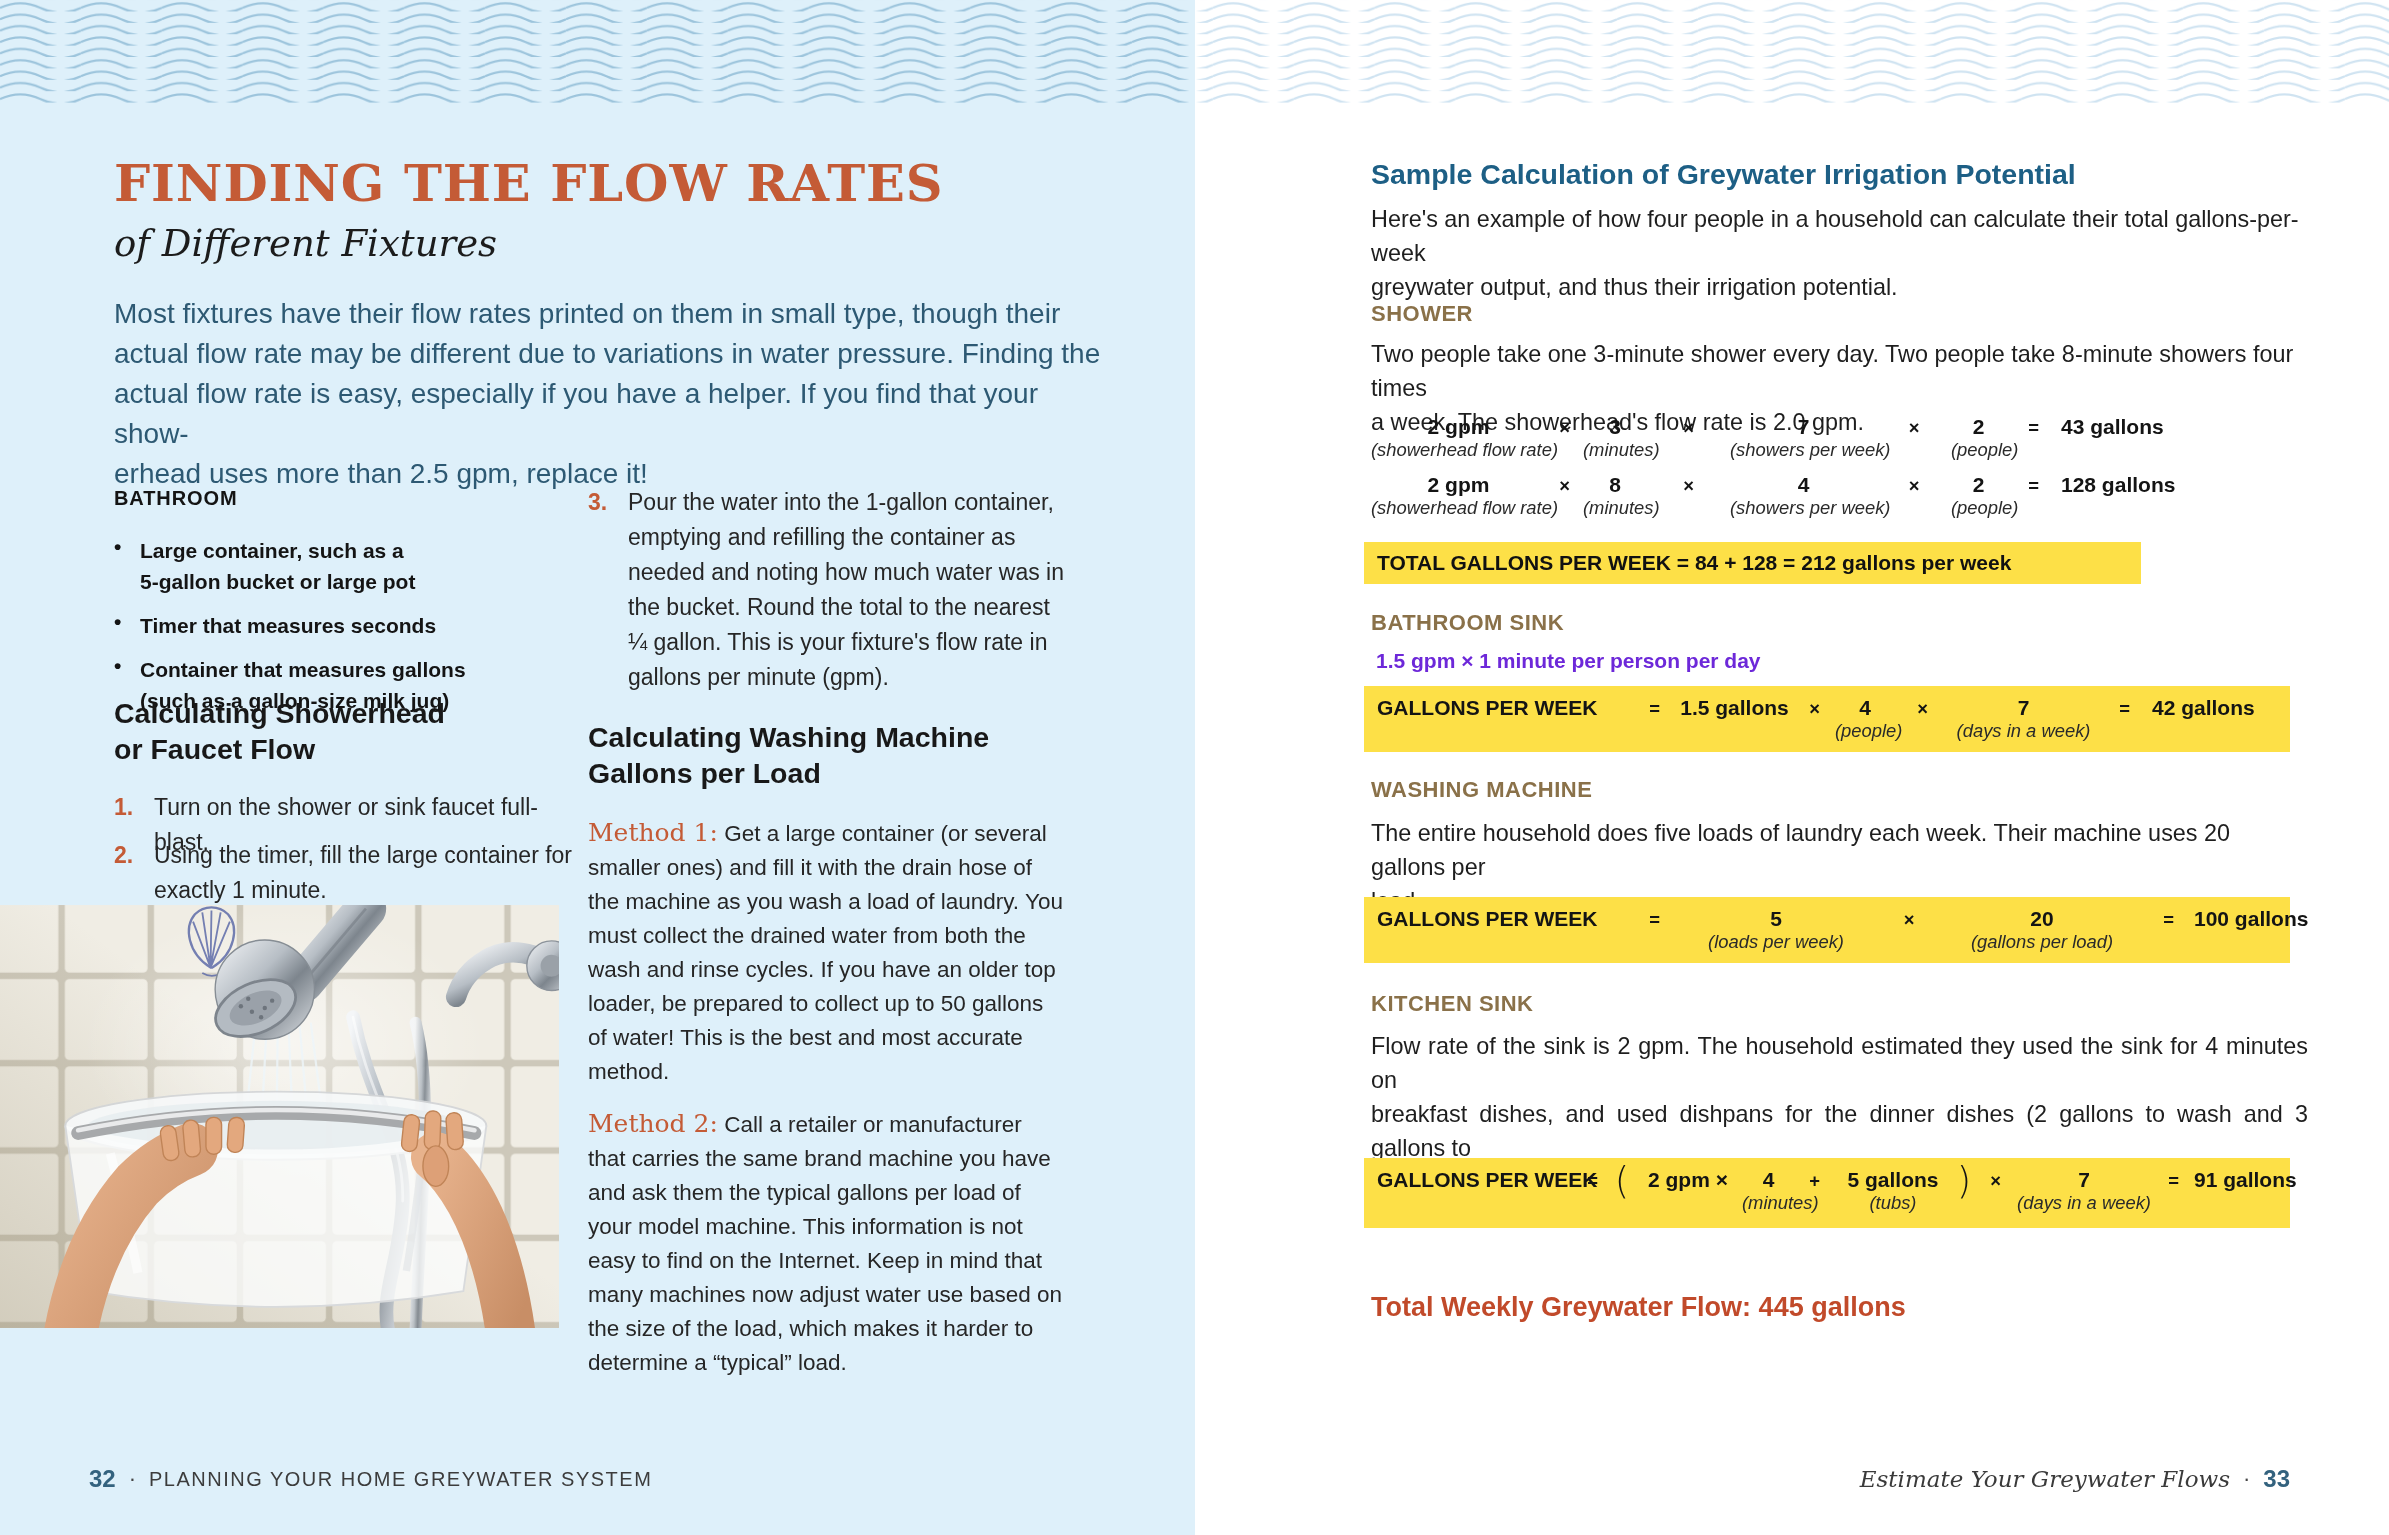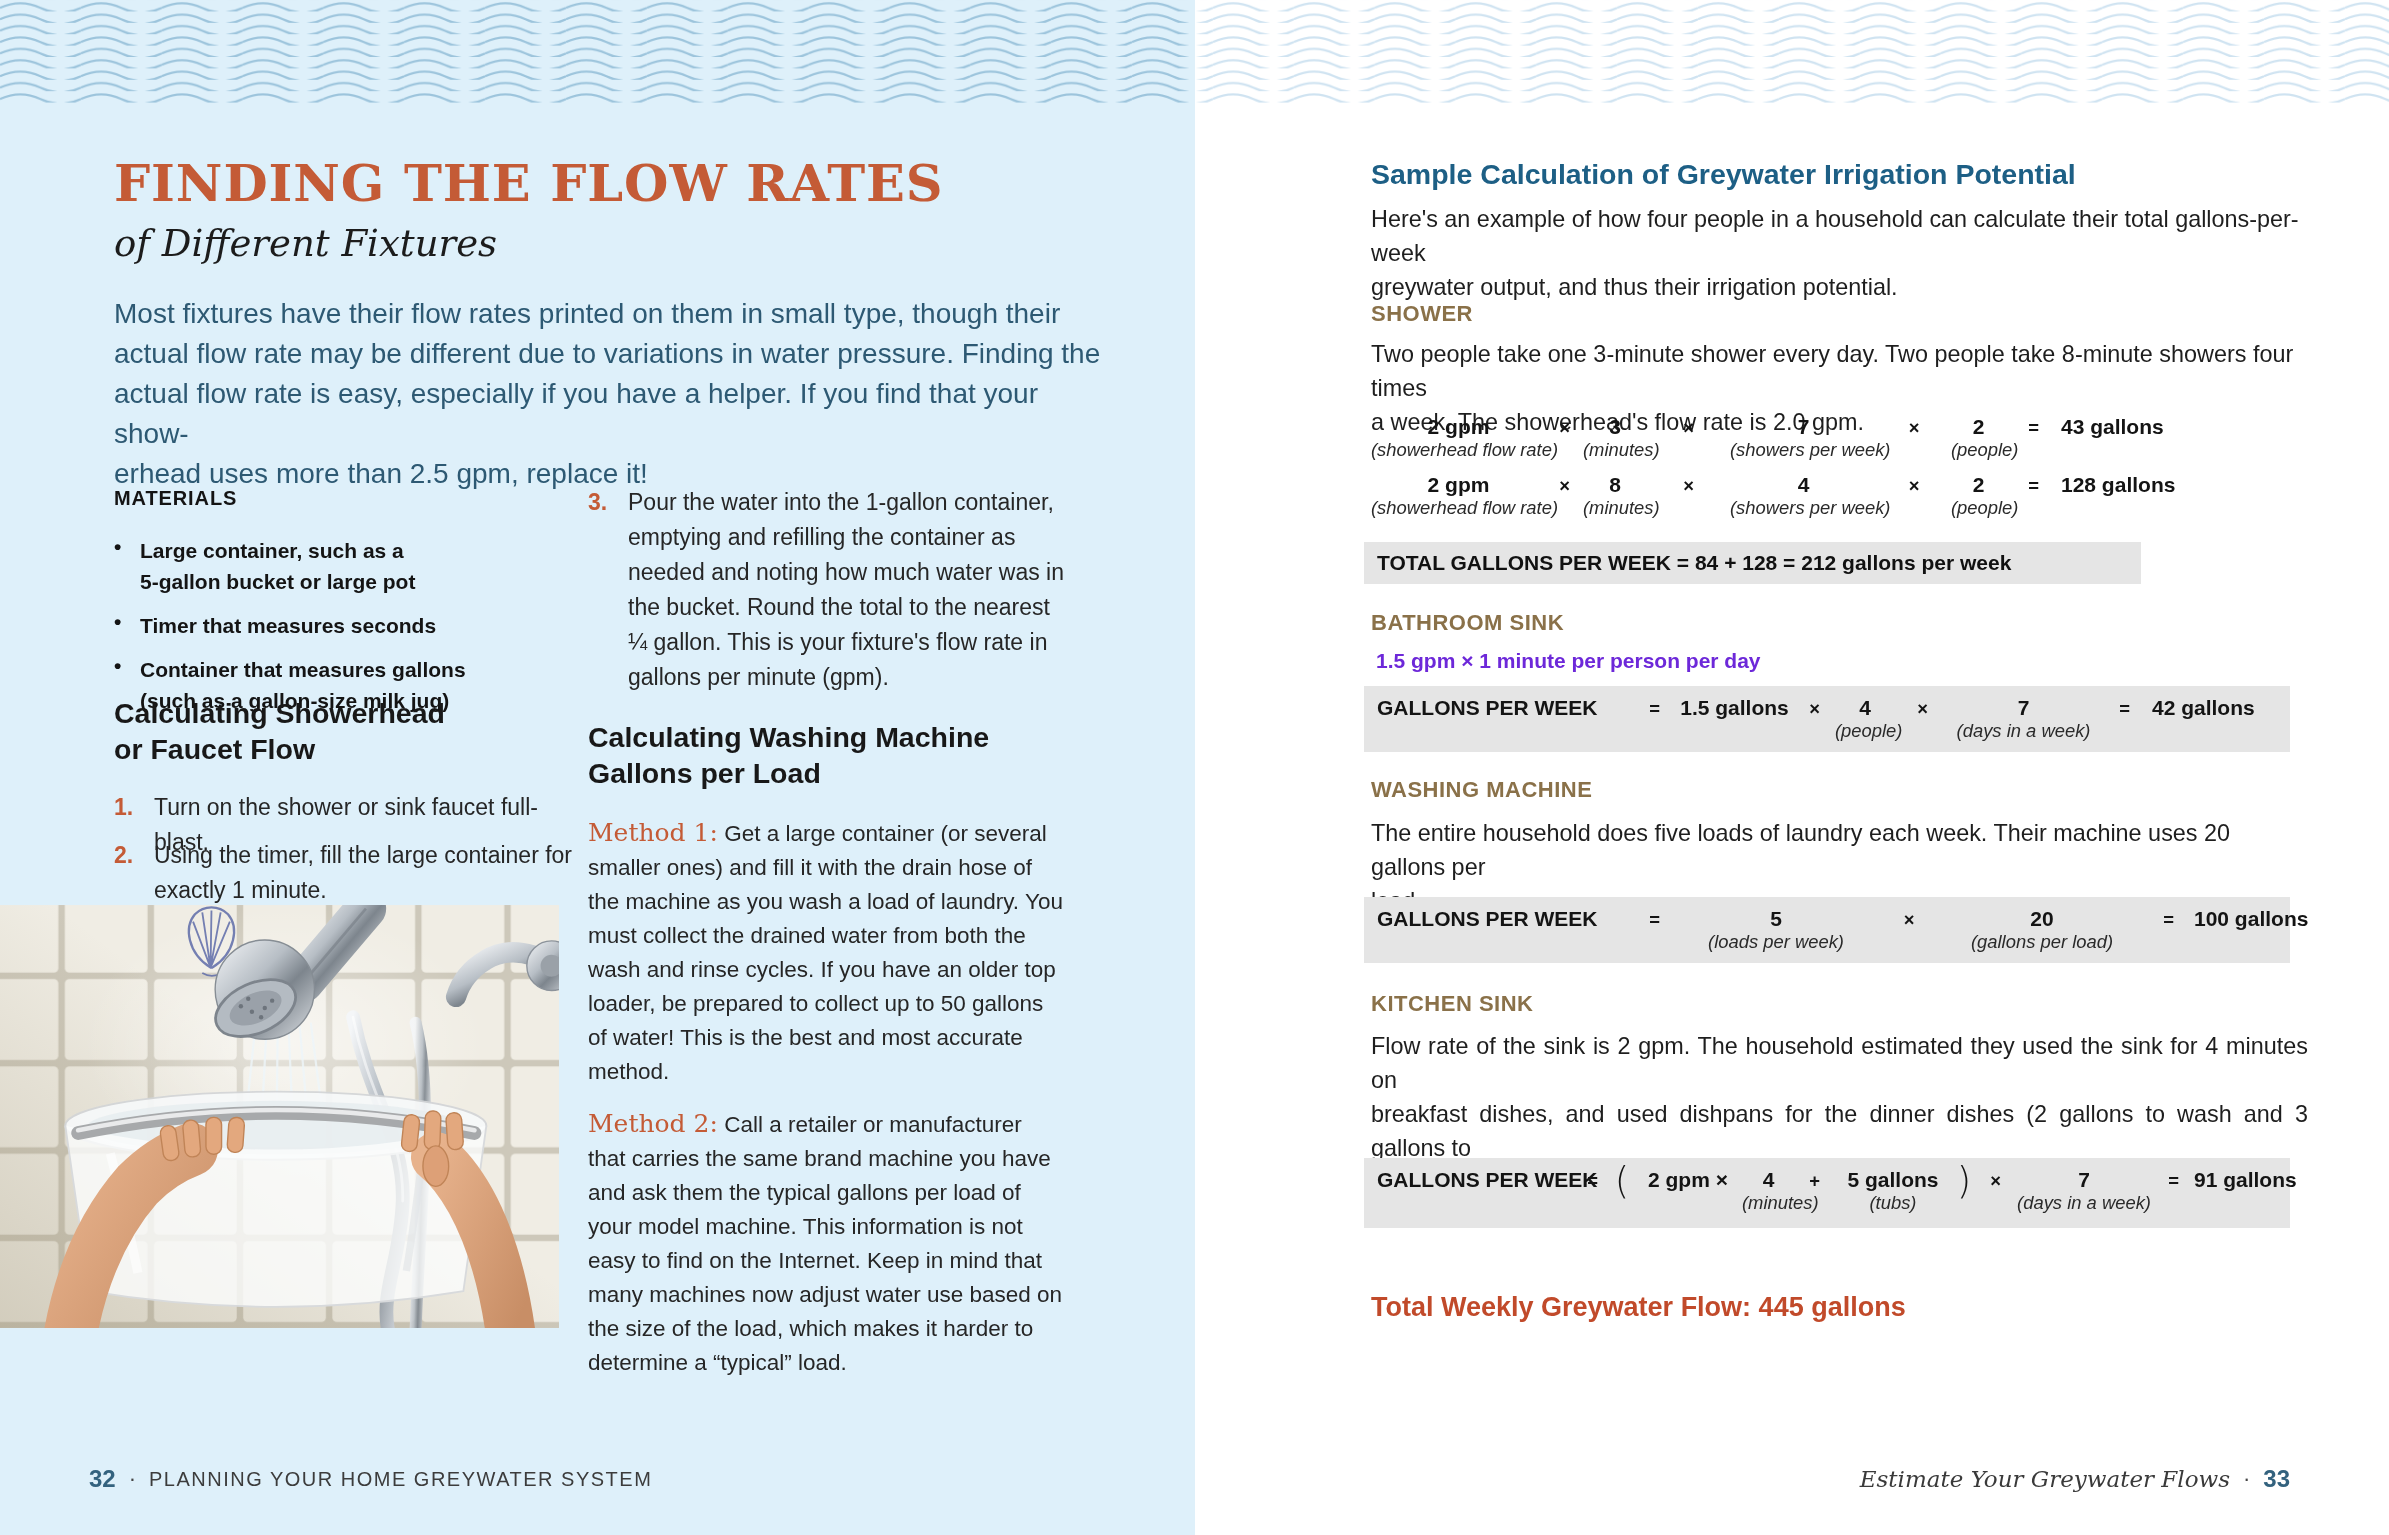--- a/index.html
+++ b/index.html
@@ -99,21 +99,21 @@
     grid-template-columns:175px 37px 64px 83px 147px 74px 55px 55px auto;
     margin-bottom:12px;
   }
   .cell { text-align:center; }
   .val { font-size:21px; font-weight:700; color:#141414; white-space:nowrap; }
   .lab { font-size:18.4px; font-style:italic; color:#2a2a2a; white-space:nowrap; }
   .op  { font-size:18.4px; font-weight:700; color:#141414; padding-top:1.8px; }
   .result { text-align:left; }
 
   
-  .band-row { background:#e5e5e5; }
+  .band-row { background:#fde047; }
   #shower-total-band {
     left:1364px; top:542px; width:777px; height:42px;
     font-size:21px; font-weight:700; line-height:42px;
     padding-left:13px; color:#111; white-space:nowrap;
   }
   .calc-band { left:1364px; width:926px; padding:10px 0 8px 13px; }
   #bath-band    { top:686px;  height:66px; }
   #wash-band    { top:897px;  height:66px; }
   #kitchen-band { top:1158px; height:70px; }
   .calc-grid { display:grid; }
@@ -151,21 +151,21 @@
   </svg>
 </div>
 
 <div class="abs" id="left-title">FINDING THE FLOW RATES</div>
 <div class="abs" id="left-subtitle">of Different Fixtures</div>
 <div class="abs pre" id="left-intro">Most fixtures have their flow rates printed on them in small type, though their
 actual flow rate may be different due to variations in water pressure. Finding the
 actual flow rate is easy, especially if you have a helper. If you find that your show-
 erhead uses more than 2.5 gpm, replace it!</div>
 
-<div class="abs" id="materials-head">MATERIALS</div>
+<div class="abs" id="materials-head">BATHROOM</div>
 <div class="abs" id="materials-list">
   <div class="mat-item">
     <span class="mat-dot">•</span>
     <span class="mat-text pre">Large container, such as a
 5-gallon bucket or large pot</span>
   </div>
   <div class="mat-item">
     <span class="mat-dot">•</span>
     <span class="mat-text pre">Timer that measures seconds</span>
   </div>

